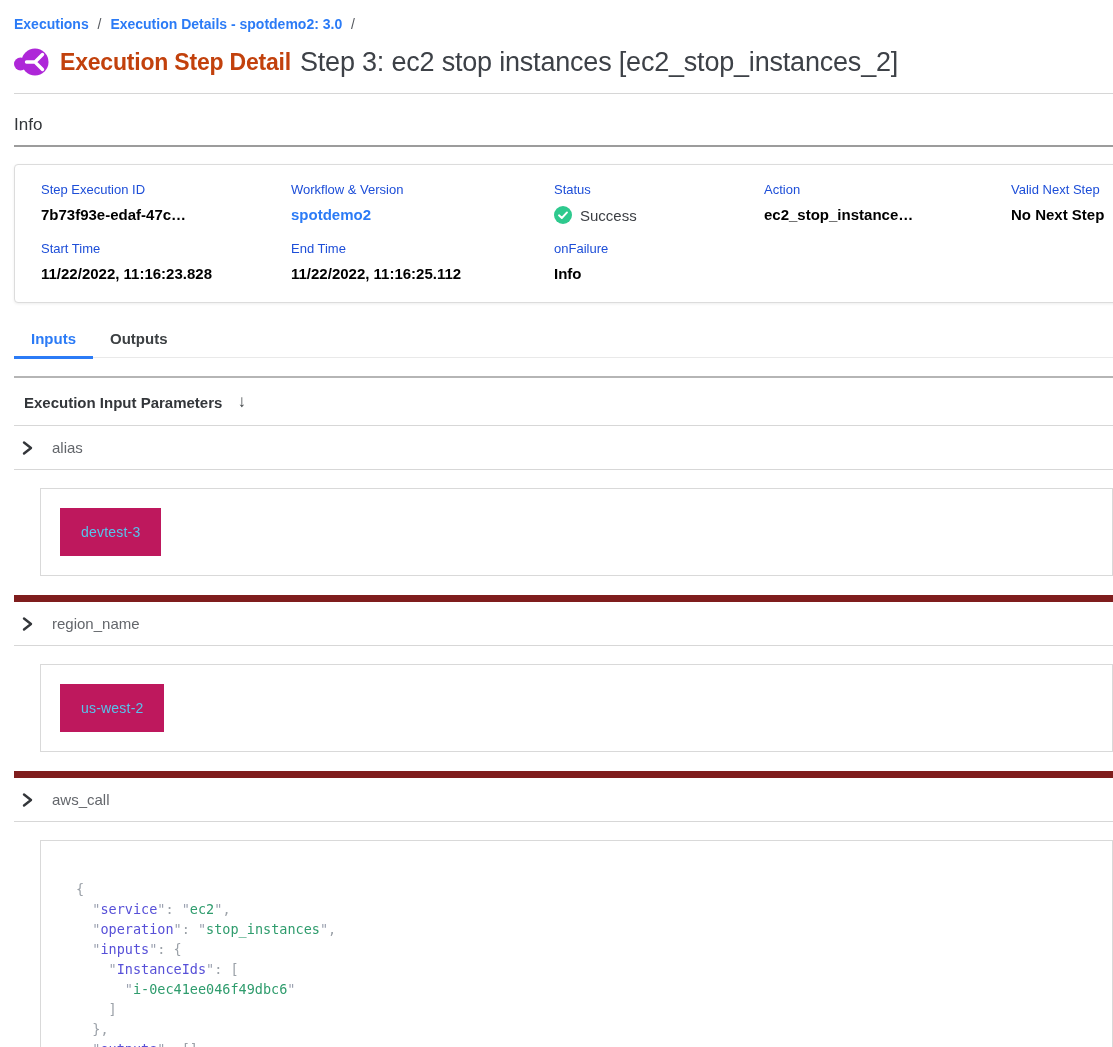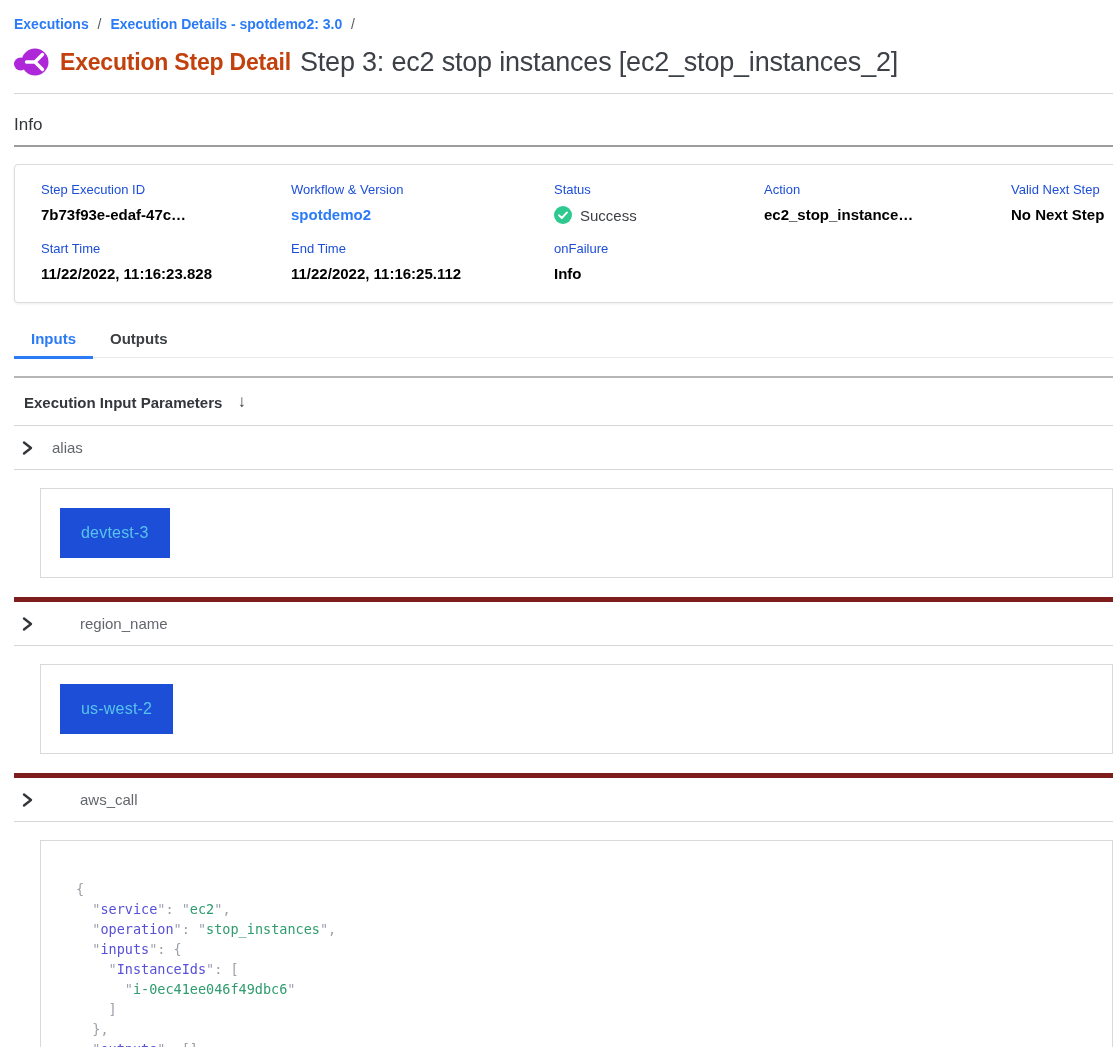--- a/index.html
+++ b/index.html
@@ -41,26 +41,26 @@
 
   
   .param-header { display:flex; align-items:center; padding:14px 12px 13px 10px;
                   border-bottom:1px solid #d7d7d7; }
   .param-header-label { font-size:15px; font-weight:700; color:#33363a; }
   .sort-arrow { margin-left:15px; font-size:17px; font-weight:700; color:#3c4043; cursor:pointer; }
 
   
   .section-row { display:flex; align-items:center; padding:13px 0 13px 7px;
                  border-bottom:1px solid #d7d7d7; cursor:pointer;text-align:center; }
-  .section + .section .section-row { border-top:5px solid #7f1d1d;gap:28px; }
+  .section + .section .section-row { border-top:7px solid #7f1d1d; }
   .chevron { width:13px; height:16px; flex:0 0 auto; }
   .section-name { font-size:15px; color:#63666b; margin-left:18px; }
   .section-body { margin:18px 0 19px 26px; }
   .value-box { border:1px solid #d9d9d9; background:#fff; padding:19px; }
-  .chip { display:inline-block; background:#1d4ed8; padding:16px 21px; font-size:16px;
+  .chip { display:inline-block; background:#be185d; padding:16px 21px; font-size:14px;
           color:#56c4ec; letter-spacing:0.2px;text-align:right; }
 
   
   .code-box { border:1px solid #d9d9d9; background:#fff; padding:38px 19px 40px 35px; min-height:280px; }
   .code { font-family:"DejaVu Sans Mono", monospace; font-size:13.5px; line-height:20px; white-space:pre; }
   .tok-p { color:#9ba1a8; }
   .tok-q { color:#9ba1b0; }
   .tok-k { color:#5750d8;margin-top:14px; }
   .tok-s { color:#2f9c6d; }
 </style>

